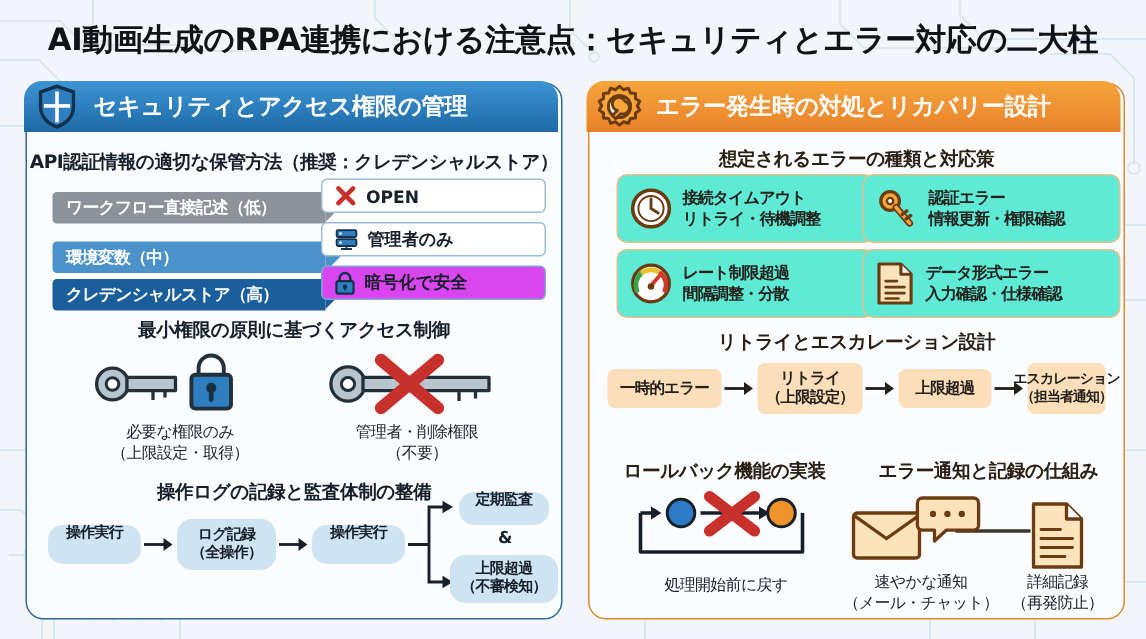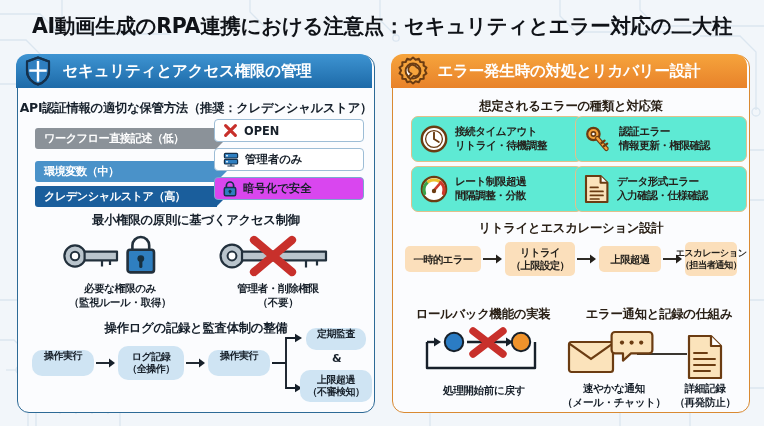--- a/index.html
+++ b/index.html
@@ -65,21 +65,21 @@
   .pill{
     position:absolute;height:21px;border-radius:4px;
     border:1px solid #9dbdd6;background:#fff;
     display:flex;align-items:center;gap:6px;padding:0 8px;
     font-size:11.4px;font-weight:bold;color:#17202a;white-space:nowrap;
   }
   .pill-hl{background:#d946ef;border-color:#7aa9cd;}
 
   
   .icon-cap{
-    position:absolute;text-align:center;font-size:10.6px;font-weight:bold;
+    position:absolute;text-align:center;font-size:10.6px;font-weight:normal;
     color:#17202a;line-height:1.28;letter-spacing:-0.4px;white-space:nowrap;
   }
 
   
   .fbox{
     position:absolute;background:#cfe4f3;border-radius:10px;
     display:flex;justify-content:center;
     font-size:10px;font-weight:bold;color:#17202a;
     line-height:1.22;text-align:center;letter-spacing:-0.5px;white-space:nowrap;
   }
@@ -223,21 +223,21 @@
         <circle cx="14" cy="12" r="11.4" fill="#b9c4cc" stroke="#22303c" stroke-width="2.2"></circle>
         <circle cx="14" cy="12" r="4.4" fill="#fff" stroke="#22303c" stroke-width="2"></circle>
         <path d="M24 7.6 H108 V16.4 H24 Z" fill="#b9c4cc" stroke="#22303c" stroke-width="2.2" stroke-linejoin="round"></path>
         <path d="M88 16.4 V23.4 M99 16.4 V21.6" stroke="#22303c" stroke-width="2.2"></path>
       </g>
       <path d="M40 6 L78 38 M78 6 L40 38" stroke="#c8302b" stroke-width="8.2" stroke-linecap="round"></path>
     </svg>
 
     <div class="icon-cap" style="left:32px;top:226px;width:140px;">
       <div>必要な権限のみ</div>
-      <div>（監視ルール・取得）</div>
+      <div>（上限設定・取得）</div>
     </div>
     <div class="icon-cap" style="left:188px;top:226px;width:144px;">
       <div>管理者・削除権限</div>
       <div>（不要）</div>
     </div>
 
     <div class="sec-title" style="top:264px;">操作ログの記録と監査体制の整備</div>
 
     <div class="fbox" style="left:14px;top:294px;width:62px;height:26px;">
       <span>操作実行</span>

